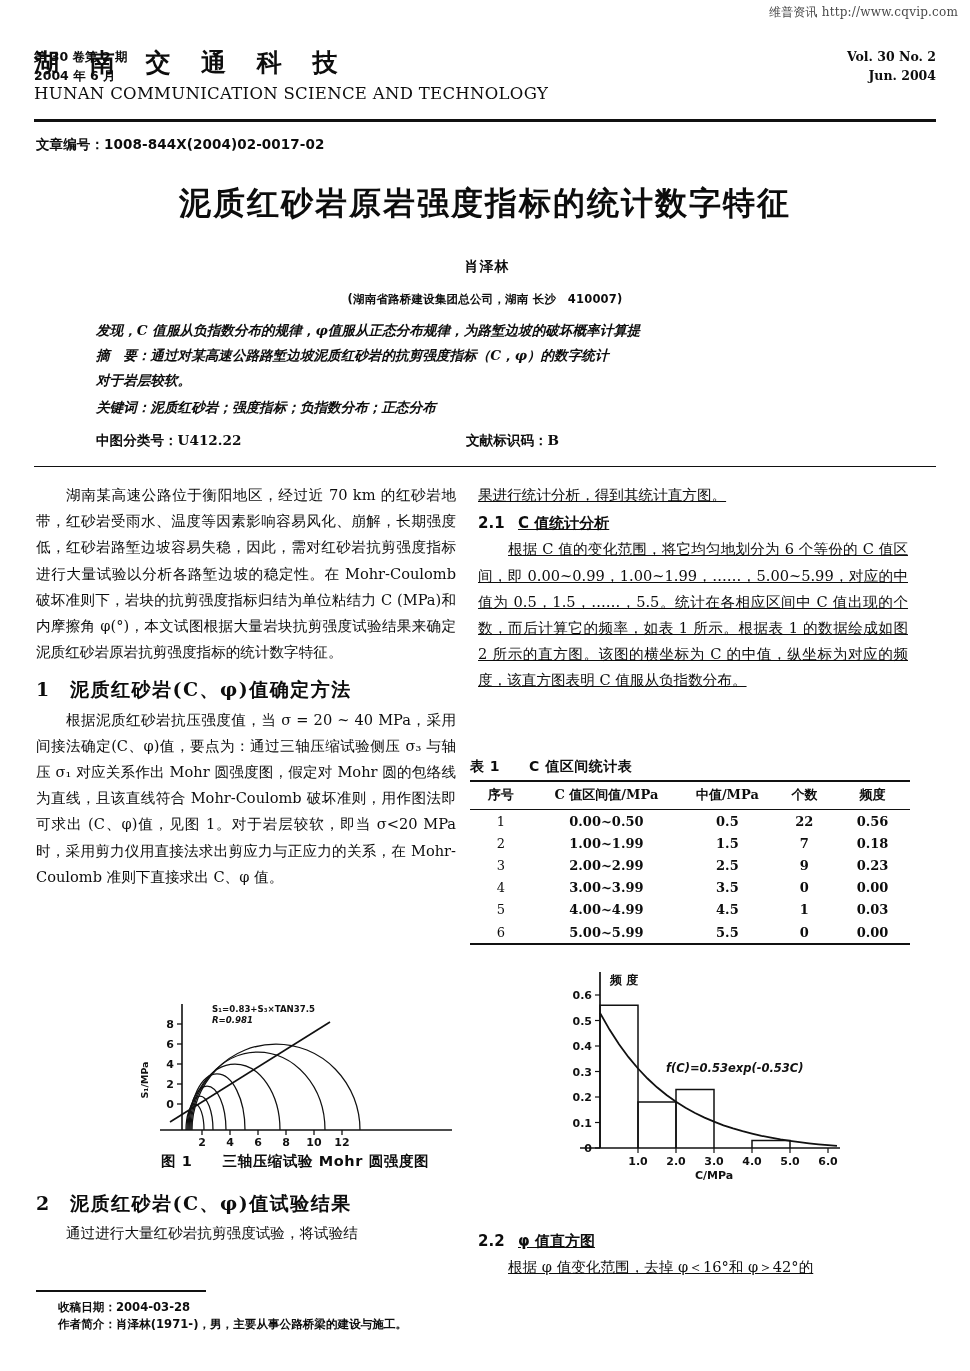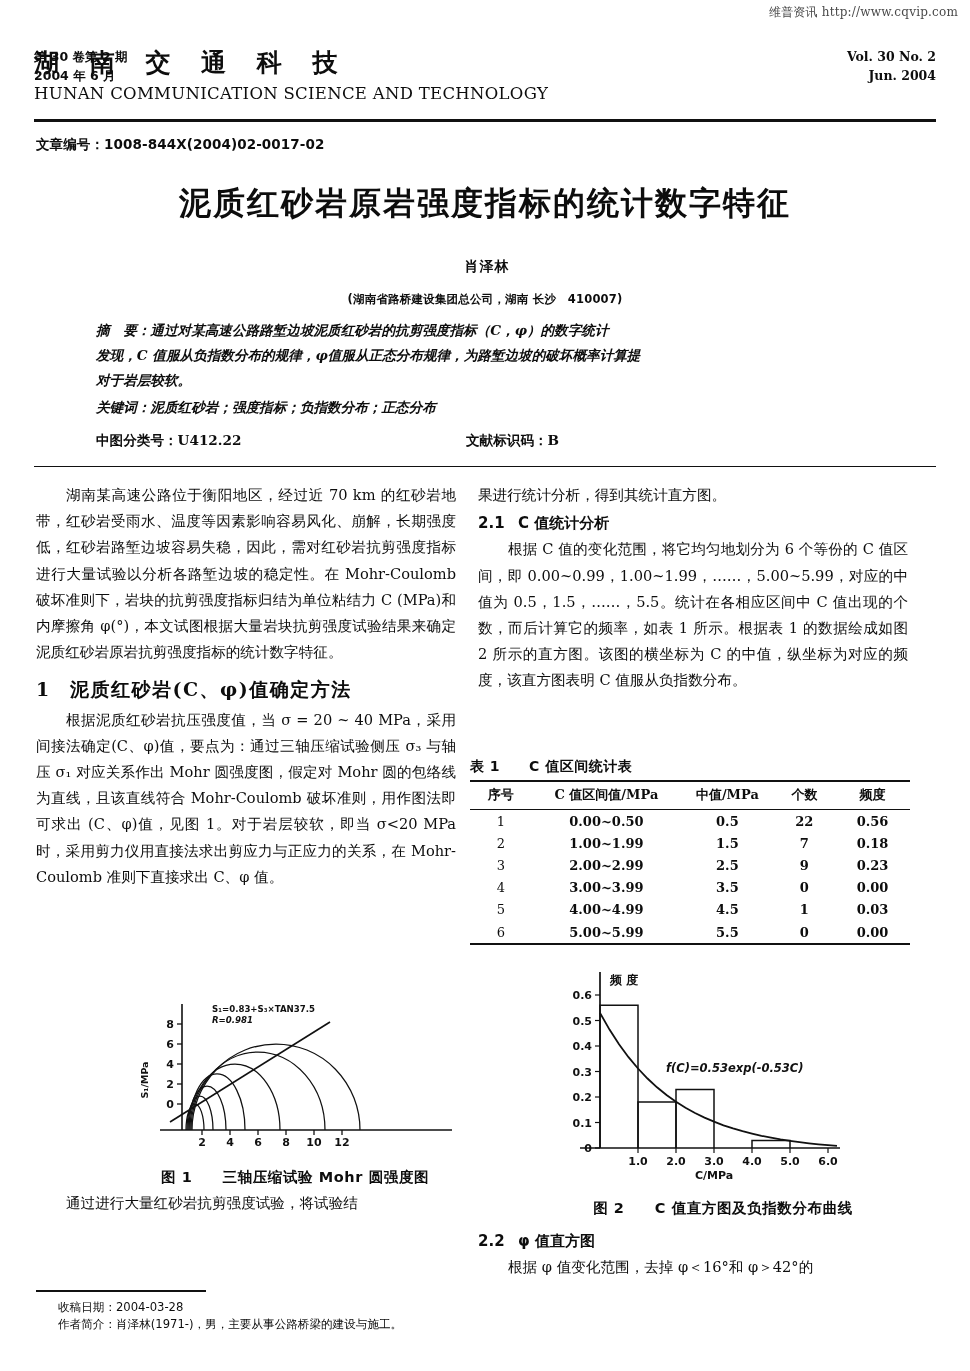--- a/index.html
+++ b/index.html
@@ -62,57 +62,57 @@
        font-family:"DejaVu Serif","Liberation Serif",serif;}
   .cls-row .a{position:absolute;left:0;top:0;}
   .cls-row .b{position:absolute;left:370px;top:0;}
 
   .rule-mid{position:absolute;left:34px;right:34px;top:466px;height:1px;background:#111;}
 
   
   .col{position:absolute;top:482px;font-size:14.6px;line-height:26.2px;
        font-family:"DejaVu Serif","Liberation Serif",serif;text-align:justify;}
   .col-left{left:36px;width:420px;}
-  .col-right{left:478px;width:430px;}
+  .col-right{left:478px;width:430px;text-decoration:underline;}
   .col p{margin:0;}
   .ind{text-indent:30px;}
 
   .h1{font-size:19px;font-weight:bold;margin:11px 0 4px 0;
       font-family:"DejaVu Serif","Liberation Serif",serif;letter-spacing:1.5px;}
   .h1 .num{display:inline-block;width:34px;}
   .h2{font-size:15px;font-weight:bold;margin:2px 0 0 0;
       font-family:"DejaVu Sans","Liberation Sans",sans-serif;}
   .h2 .num{display:inline-block;width:40px;}
 
   
   .fig1{position:absolute;left:130px;top:1000px;width:330px;}
   .fig1-cap,.fig2-cap{
       text-align:center;font-size:14.5px;font-weight:bold;letter-spacing:.6px;
-      font-family:"DejaVu Sans","Liberation Sans",sans-serif;margin-top:18px;}
+      font-family:"DejaVu Sans","Liberation Sans",sans-serif;margin-top:2px;}
 
   
   .tbl-wrap{position:absolute;left:470px;top:758px;width:440px;}
   .tbl-cap{text-align:left;font-size:14px;font-weight:bold;letter-spacing:.5px;
            margin-bottom:4px;font-family:"DejaVu Sans","Liberation Sans",sans-serif;}
   table.t1{width:100%;border-collapse:collapse;font-size:13px;font-weight:bold;
            font-family:"DejaVu Serif","Liberation Serif",serif;}
   table.t1 thead th{padding:4px 0 5px 0;text-align:center;font-weight:bold;}
   table.t1 tbody td{padding:3.6px 0;text-align:center;}
   .t-top{border-top:2.2px solid #111;}
   .t-mid{border-bottom:1px solid #111;}
   .t-bot{border-bottom:2.2px solid #111;}
   table.t1 tbody td:first-child{font-weight:normal;}
 
   
   .fig2{position:absolute;left:548px;top:966px;width:350px;}
 
   
   .foot-rule{position:absolute;left:36px;top:1290px;width:170px;height:1.6px;background:#111;}
   .foot{position:absolute;left:58px;top:1299px;width:430px;
-        font-size:11.6px;line-height:17px;font-weight:normal;
+        font-size:11.6px;line-height:17px;font-weight:bold;
         font-family:"DejaVu Sans","Liberation Sans",sans-serif;}
   .foot div{white-space:nowrap;}
 
   svg{display:block;}
   .sv-txt{font-family:"DejaVu Sans","Liberation Sans",sans-serif;font-weight:bold;}
 </style>
 </head>
 <body>
 
 <div class="page">
@@ -135,22 +135,22 @@
   </div>
   <div class="rule-thick"></div>
 
   <div class="artno">文章编号：1008-844X(2004)02-0017-02</div>
 
   <div class="title">泥质红砂岩原岩强度指标的统计数字特征</div>
   <div class="author">肖泽林</div>
   <div class="affil">(湖南省路桥建设集团总公司，湖南 长沙　410007)</div>
 
   <div class="abs">
+    <p>发现，C 值服从负指数分布的规律，φ值服从正态分布规律，为路堑边坡的破坏概率计算提</p>
     <p>摘　要：通过对某高速公路路堑边坡泥质红砂岩的抗剪强度指标（C，φ）的数字统计</p>
-    <p>发现，C 值服从负指数分布的规律，φ值服从正态分布规律，为路堑边坡的破坏概率计算提</p>
     <p>对于岩层较软。</p>
     <p class="kw">关键词：泥质红砂岩；强度指标；负指数分布；正态分布</p>
   </div>
   <div class="cls-row">
     <span class="a">中图分类号：U412.22</span>
     <span class="b">文献标识码：B</span>
   </div>
   <div class="rule-mid"></div>
 
   <div class="col col-left">
@@ -216,20 +216,23 @@
       <text class="sv-txt" x="82" y="12" font-size="8.6" fill="#111">S₁=0.83+S₃×TAN37.5</text>
       <text class="sv-txt" x="82" y="23" font-size="8.6" fill="#111" font-style="italic">R=0.981</text>
 
       <text class="sv-txt" x="18" y="80" font-size="9.5" fill="#111" transform="rotate(-90 18 80)" text-anchor="middle">S₁/MPa</text>
       <text class="sv-txt" x="132" y="158" font-size="9.5" fill="#111" text-anchor="middle">S₃/MPa</text>
     </svg>
     <div class="fig1-cap">图 1　　三轴压缩试验 Mohr 圆强度图</div>
   </div>
 
   <div class="col col-left" style="top:1190px;">
+    <div class="h1" style="margin-top:0;">
+      <span class="num">2</span><span>泥质红砂岩(C、φ)值试验结果</span>
+    </div>
     <p class="ind">通过进行大量红砂岩抗剪强度试验，将试验结</p>
   </div>
 
   <div class="col col-right">
     <p>果进行统计分析，得到其统计直方图。</p>
     <div class="h2">
       <span class="num">2.1</span><span>C 值统计分析</span>
     </div>
     <p class="ind">根据 C 值的变化范围，将它均匀地划分为 6 个等份的 C 值区间，即 0.00~0.99，1.00~1.99，……，5.00~5.99，对应的中值为 0.5，1.5，……，5.5。统计在各相应区间中 C 值出现的个数，而后计算它的频率，如表 1 所示。根据表 1 的数据绘成如图 2 所示的直方图。该图的横坐标为 C 的中值，纵坐标为对应的频度，该直方图表明 C 值服从负指数分布。</p>
   </div>
@@ -352,21 +355,20 @@
       <path fill="none" stroke="#111" stroke-width="1.8" d="M 52,46.9 L 61.5,63.6 L 71,78.3 L 80.5,91.2 L 90,102.5 L 99.5,112.5 L 109,121.3 L 118.5,129.0
                L 128,135.8 L 137.5,141.8 L 147,147.0 L 156.5,151.6 L 166,155.7 L 175.5,159.3 L 185,162.4
                L 194.5,165.2 L 204,167.6 L 213.5,169.8 L 223,171.7 L 232.5,173.4 L 242,174.8 L 251.5,176.1
                L 261,177.3 L 270.5,178.3 L 280,179.2 L 289,179.9"></path>
 
       <text class="sv-txt" x="118" y="106" font-size="11.5" fill="#111" font-style="italic">f(C)=0.53exp(-0.53C)</text>
 
       <text class="sv-txt" x="62" y="18" font-size="12" fill="#111">频 度</text>
       <text class="sv-txt" x="166" y="213" font-size="11" fill="#111" text-anchor="middle">C/MPa</text>
     </svg>
-    <div class="fig2-cap">图 2　　C 值直方图及负指数分布曲线</div>
   </div>
 
   <div class="col col-right" style="top:1228px;">
     <div class="h2" style="margin-top:0;">
       <span class="num">2.2</span><span>φ 值直方图</span>
     </div>
     <p class="ind">根据 φ 值变化范围，去掉 φ＜16°和 φ＞42°的</p>
   </div>
 
   <div class="foot-rule"></div>

